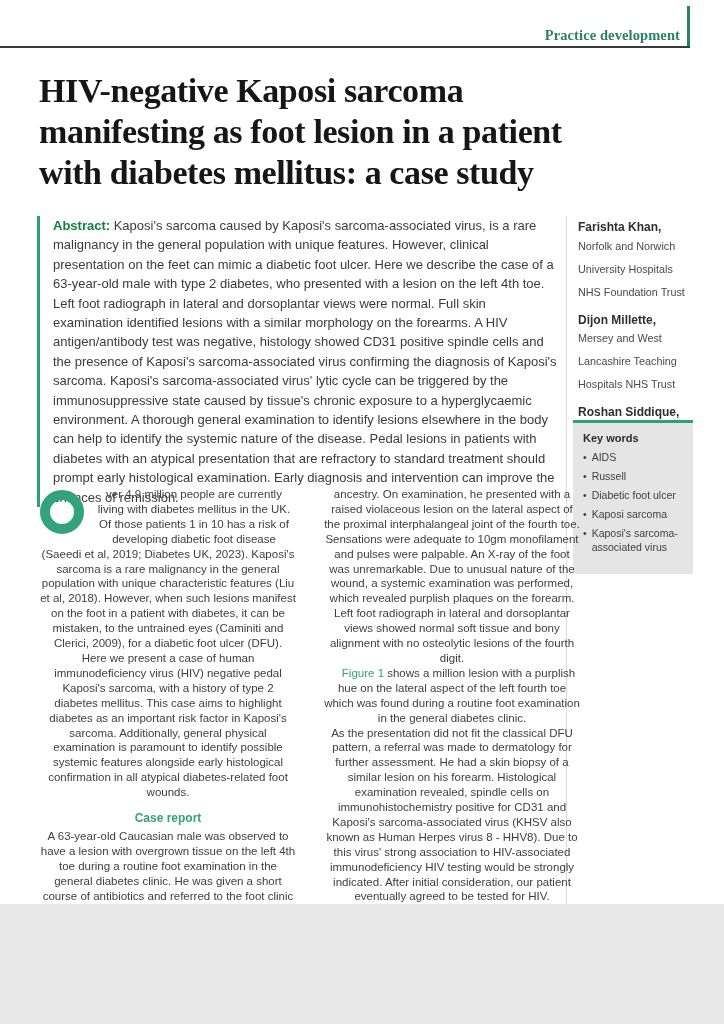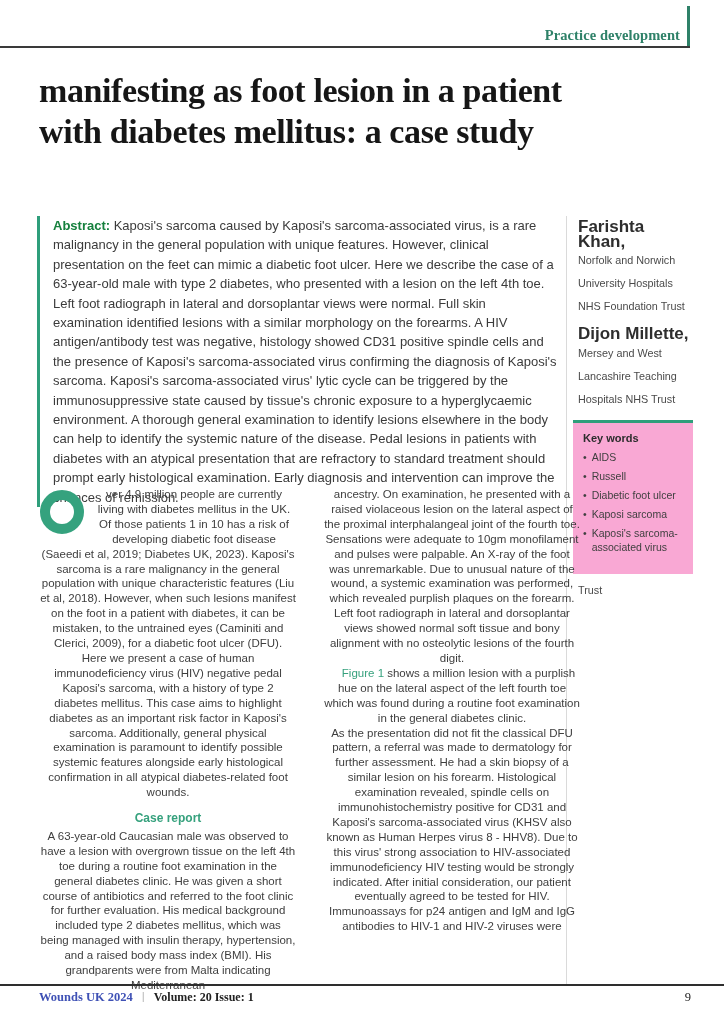--- a/index.html
+++ b/index.html
@@ -1,17 +1,17 @@
 <!DOCTYPE html>
 <html><head>
 <meta charset="utf-8">
 <style>
   html,body { margin:0; padding:0; background:#e8e8e8; }
   .page {
-    position:relative; width:724px; height:1024px; margin:0 auto;
+    position:relative; width:724px; height:904px; margin:0 auto;
     background:#ffffff; overflow:hidden;
     font-family:"Liberation Sans", sans-serif; color:#3d3d3d;
     -webkit-font-smoothing:antialiased;
   }
 
   
   .header-label {
     position:absolute; top:27px; right:44px;
     font-family:"Liberation Serif", serif; font-weight:700;
     font-size:14.5px; color:#2e8168; letter-spacing:0.1px;
@@ -33,26 +33,26 @@
     position:absolute; left:37px; top:216px; width:506px;
     padding-left:13px; border-left:3px solid #2f9e7b;
     font-size:13px; line-height:19.4px; color:#3b3b3b;
   }
   .abstract-label { font-weight:700; color:#15803d; }
 
   
   .divider-v { position:absolute; left:566px; top:216px; width:1px; height:769px; background:#dadada; }
   .authors { position:absolute; left:578px; top:220px; width:116px; }
   .author { margin-bottom:9px; }
-  .author-name { font-weight:700; font-size:17px; line-height:14.5px; color:#2e2e2e; }
+  .author-name { font-weight:700; font-size:12px; line-height:14.5px; color:#2e2e2e; }
   .author-affil { font-size:10.8px; line-height:23px; color:#4a4a4a; }
 
   .keywords {
     position:absolute; left:573px; top:420px; width:120px;
-    background:#f9a8d4; border-top:3px solid #2f9e7b;
+    background:#e5e5e5; border-top:3px solid #2f9e7b;
     padding:9px 6px 14px 10px; box-sizing:border-box;
   }
   .kw-title { font-weight:700; font-size:11px; color:#2c2c2c; margin-bottom:7px; }
   .kw-list { list-style:none; margin:0; padding:0; }
   .kw-item { display:flex; gap:5px; font-size:10.5px; line-height:13.5px; margin-bottom:5.5px; color:#3f3f3f; }
   .kw-bullet { flex:none; }
 
   
   .col { position:absolute; top:487px; width:256px; font-size:11.5px; line-height:14.9px; color:#3e3e3e;text-align:center; }
   .col-left  { left:40px; }
@@ -81,20 +81,21 @@
 </head>
 <body>
 
 <div class="page">
 
   <span class="header-label">Practice development</span>
   <div class="header-vbar"></div>
   <div class="header-rule"></div>
 
   <h1 class="title">
+    <span class="tl">HIV-negative Kaposi sarcoma</span>
     <span class="tl">manifesting as foot lesion in a patient</span>
     <span class="tl">with diabetes mellitus: a case study</span>
   </h1>
 
   <div class="abstract">
     <span class="abstract-label">Abstract:</span><span> Kaposi's sarcoma caused by Kaposi's sarcoma-associated virus, is a rare malignancy in the general population with unique features. However, clinical presentation on the feet can mimic a diabetic foot ulcer. Here we describe the case of a 63-year-old male with type 2 diabetes, who presented with a lesion on the left 4th toe. Left foot radiograph in lateral and dorsoplantar views were normal. Full skin examination identified lesions with a similar morphology on the forearms. A HIV antigen/antibody test was negative, histology showed CD31 positive spindle cells and the presence of Kaposi's sarcoma-associated virus confirming the diagnosis of Kaposi's sarcoma. Kaposi's sarcoma-associated virus' lytic cycle can be triggered by the immunosuppressive state caused by tissue's chronic exposure to a hyperglycaemic environment. A thorough general examination to identify lesions elsewhere in the body can help to identify the systemic nature of the disease. Pedal lesions in patients with diabetes with an atypical presentation that are refractory to standard treatment should prompt early histological examination. Early diagnosis and intervention can improve the chances of remission.</span>
   </div>
 
   <div class="divider-v"></div>
 

